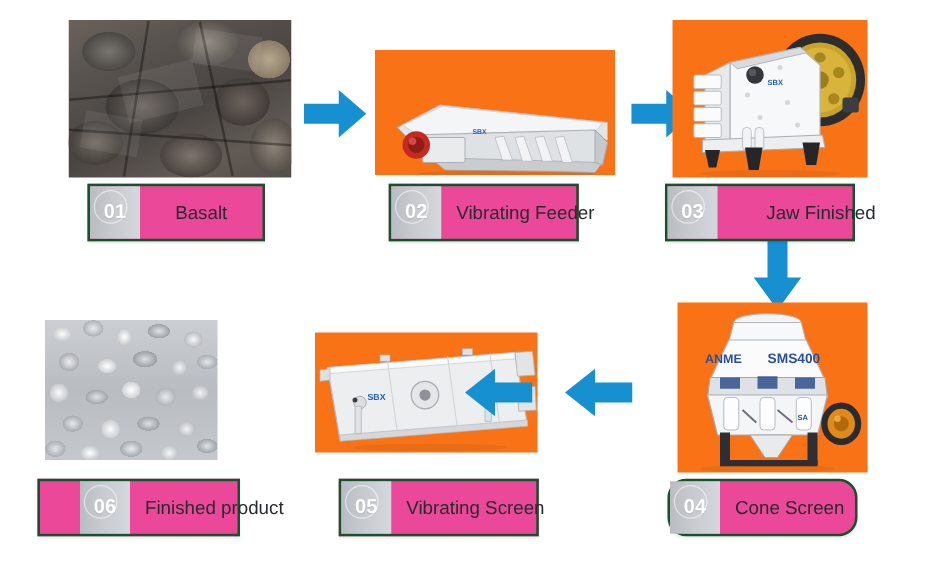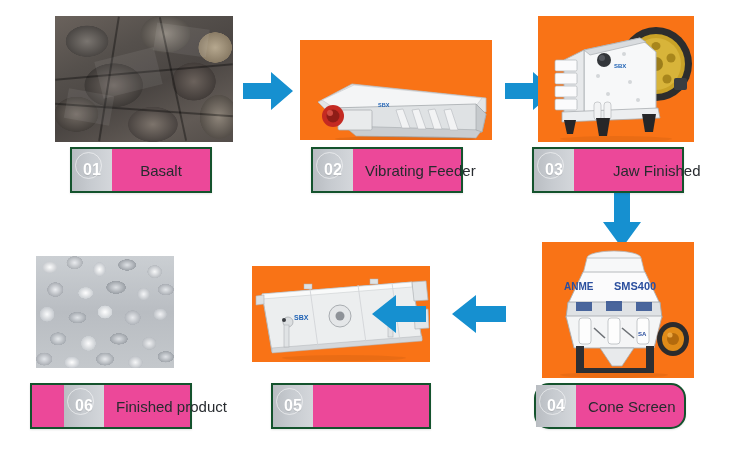--- a/index.html
+++ b/index.html
@@ -352,20 +352,21 @@
     <div class="step-text">Jaw Finished</div>
   </div>
 
   <div class="step-label" style="left:534px; top:383px; width:152px;border-radius:15px;">
     <div class="step-num">04</div>
     <div class="step-text">Cone Screen</div>
   </div>
 
   <div class="step-label" style="left:271px; top:383px; width:160px;">
     <div class="step-num">05</div>
+    <div class="step-text">Vibrating Screen</div>
   </div>
 
   <div class="step-label" style="left:30px; top:383px; width:162px;padding-left:32px;">
     <div class="step-num">06</div>
     <div class="step-text">Finished product</div>
   </div>
 
 </div>
 
 </body></html>

